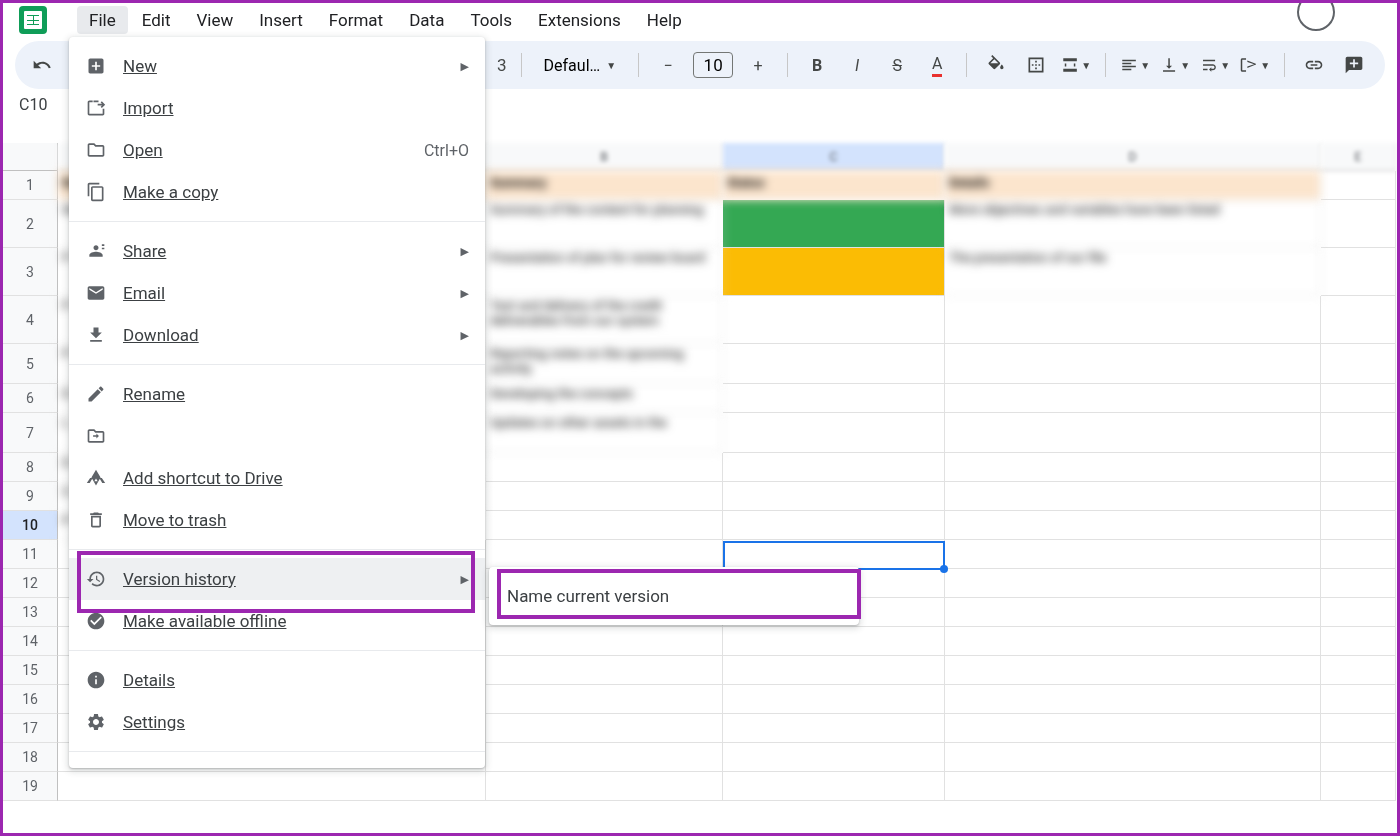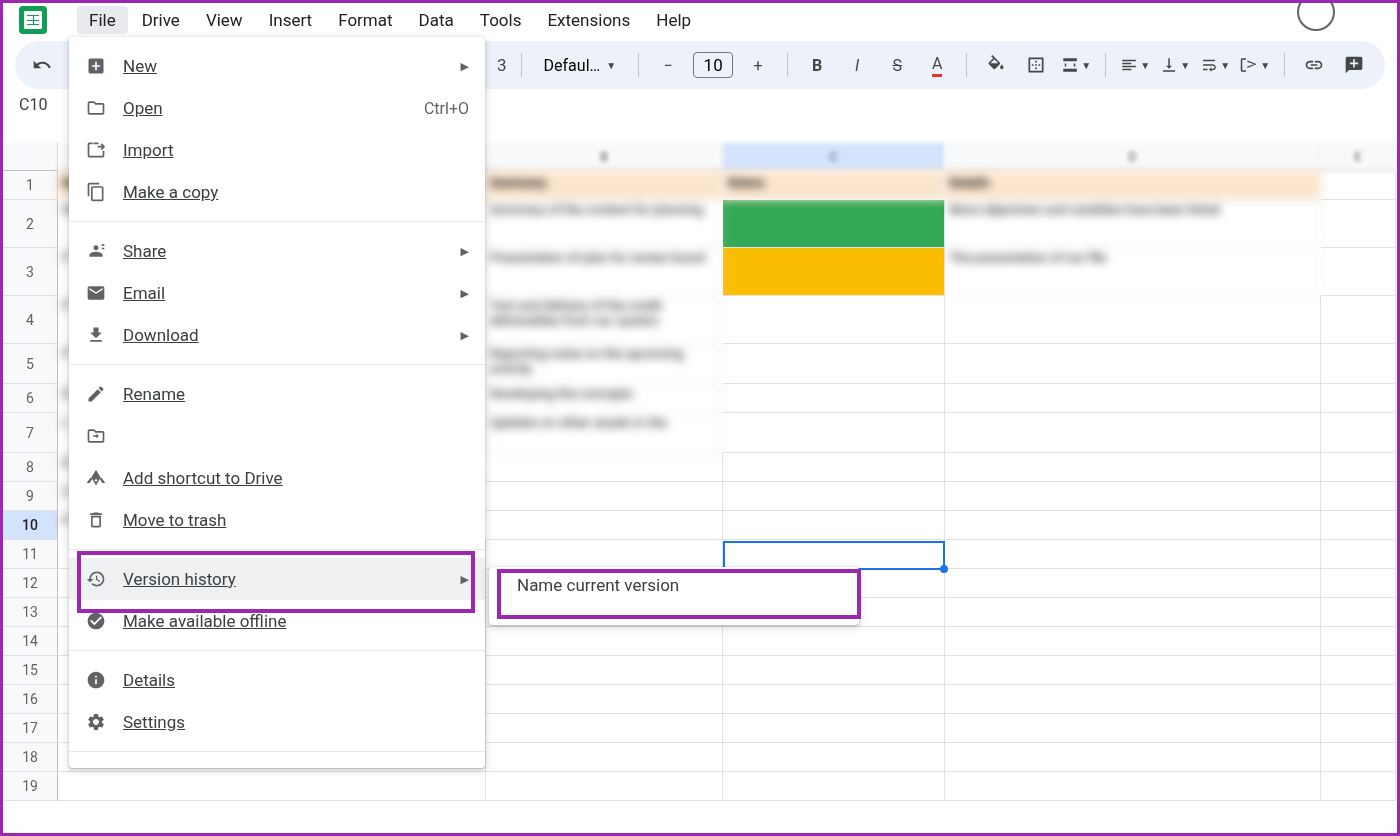--- a/index.html
+++ b/index.html
@@ -50,38 +50,38 @@
 .dropdown { position: absolute; left: 66px; top: 34px; width: 416px; background: #fff; border-radius: 4px; box-shadow: 0 2px 6px 2px rgba(60,64,67,.15), 0 1px 2px rgba(60,64,67,.3); padding: 8px 0; z-index: 100; }
 .dd-item { display: flex; align-items: center; height: 42px; padding: 0 16px; cursor: pointer; font-size: 17px; color: #3c4043; gap: 16px; }
 .dd-item.hov { background: #eef0f2; }
 .dd-icon { width: 22px; height: 22px; display: flex; align-items: center; justify-content: center; color: #5f6368; flex-shrink: 0; }
 .dd-label { flex: 1; text-decoration: underline; }
 .dd-shortcut { color: #5f6368; font-size: 16px; }
 .dd-arrow-r { color: #5f6368; font-size: 11px; }
 .dd-divider { height: 1px; background: #e8eaed; margin: 8px 0; }
 
 .submenu { position: absolute; left: 486px; top: 564px; width: 370px; background: #fff; border-radius: 4px; box-shadow: 0 2px 6px 2px rgba(60,64,67,.15), 0 1px 2px rgba(60,64,67,.3); padding: 8px 0; z-index: 101; }
-.sub-item { display: flex; align-items: flex-start; height: 42px; padding: 0 28px; cursor: pointer; font-size: 17px; color: #3c4043; gap: 16px; }
+.sub-item { display: flex; align-items: center; height: 42px; padding: 0 18px; cursor: pointer; font-size: 17px; color: #3c4043; gap: 16px; }
 .sub-shortcut { color: #5f6368; font-size: 16px; margin-left: auto; }
 
 .highlight-box { position: absolute; border: 4px solid #9c27b0; pointer-events: none; z-index: 200; }
 .hl1 { left: 74px; top: 548px; width: 398px; height: 62px; }
 .hl2 { left: 494px; top: 566px; width: 364px; height: 50px; }
 
 .account-circle { position: absolute; right: 62px; top: -10px; width: 38px; height: 38px; border: 2px solid #5f6368; border-radius: 50%; }
 
 svg { width: 20px; height: 20px; }
 </style>
 </head>
 <body>
 
 <div class="menubar">
   <div class="sheets-logo"></div>
   <div class="menu-item active">File</div>
-  <div class="menu-item">Drive</div>
+  <div class="menu-item">Edit</div>
   <div class="menu-item">View</div>
   <div class="menu-item">Insert</div>
   <div class="menu-item">Format</div>
   <div class="menu-item">Data</div>
   <div class="menu-item">Tools</div>
   <div class="menu-item">Extensions</div>
   <div class="menu-item">Help</div>
 </div>
 
 <div class="account-circle"></div>
@@ -349,33 +349,33 @@
         <svg viewBox="0 0 24 24">
           <path fill="currentColor" d="M19 3H5c-1.1 0-2 .9-2 2v14c0 1.1.9 2 2 2h14c1.1 0 2-.9 2-2V5c0-1.1-.9-2-2-2zm-2 10h-4v4h-2v-4H7v-2h4V7h2v4h4v2z"></path>
         </svg>
       </span>
       <span class="dd-label">New</span>
       <span class="dd-arrow-r">▶</span>
     </div>
     <div class="dd-item">
       <span class="dd-icon">
         <svg viewBox="0 0 24 24">
+          <path fill="currentColor" d="M9 3v2h6V3H9zm10 1l-1.41 1.41L19.17 7H14v2h5.17l-1.58 1.59L19 12l4-4-4-4zM4 5h4V3H4c-1.1 0-2 .9-2 2v14c0 1.1.9 2 2 2h16c1.1 0 2-.9 2-2v-6h-2v6H4V5z"></path>
+        </svg>
+      </span>
+      <span class="dd-label">Import</span>
+    </div>
+    <div class="dd-item">
+      <span class="dd-icon">
+        <svg viewBox="0 0 24 24">
           <path fill="currentColor" d="M20 6h-8l-2-2H4c-1.1 0-2 .9-2 2v12c0 1.1.9 2 2 2h16c1.1 0 2-.9 2-2V8c0-1.1-.9-2-2-2zm0 12H4V6h5.17l2 2H20v10z"></path>
         </svg>
       </span>
       <span class="dd-label">Open</span>
       <span class="dd-shortcut">Ctrl+O</span>
-    </div>
-    <div class="dd-item">
-      <span class="dd-icon">
-        <svg viewBox="0 0 24 24">
-          <path fill="currentColor" d="M9 3v2h6V3H9zm10 1l-1.41 1.41L19.17 7H14v2h5.17l-1.58 1.59L19 12l4-4-4-4zM4 5h4V3H4c-1.1 0-2 .9-2 2v14c0 1.1.9 2 2 2h16c1.1 0 2-.9 2-2v-6h-2v6H4V5z"></path>
-        </svg>
-      </span>
-      <span class="dd-label">Import</span>
     </div>
     <div class="dd-item">
       <span class="dd-icon">
         <svg viewBox="0 0 24 24">
           <path fill="currentColor" d="M16 1H4c-1.1 0-2 .9-2 2v14h2V3h12V1zm3 4H8c-1.1 0-2 .9-2 2v14c0 1.1.9 2 2 2h11c1.1 0 2-.9 2-2V7c0-1.1-.9-2-2-2zm0 16H8V7h11v14z"></path>
         </svg>
       </span>
       <span class="dd-label">Make a copy</span>
     </div>
     <div class="dd-divider"></div>

